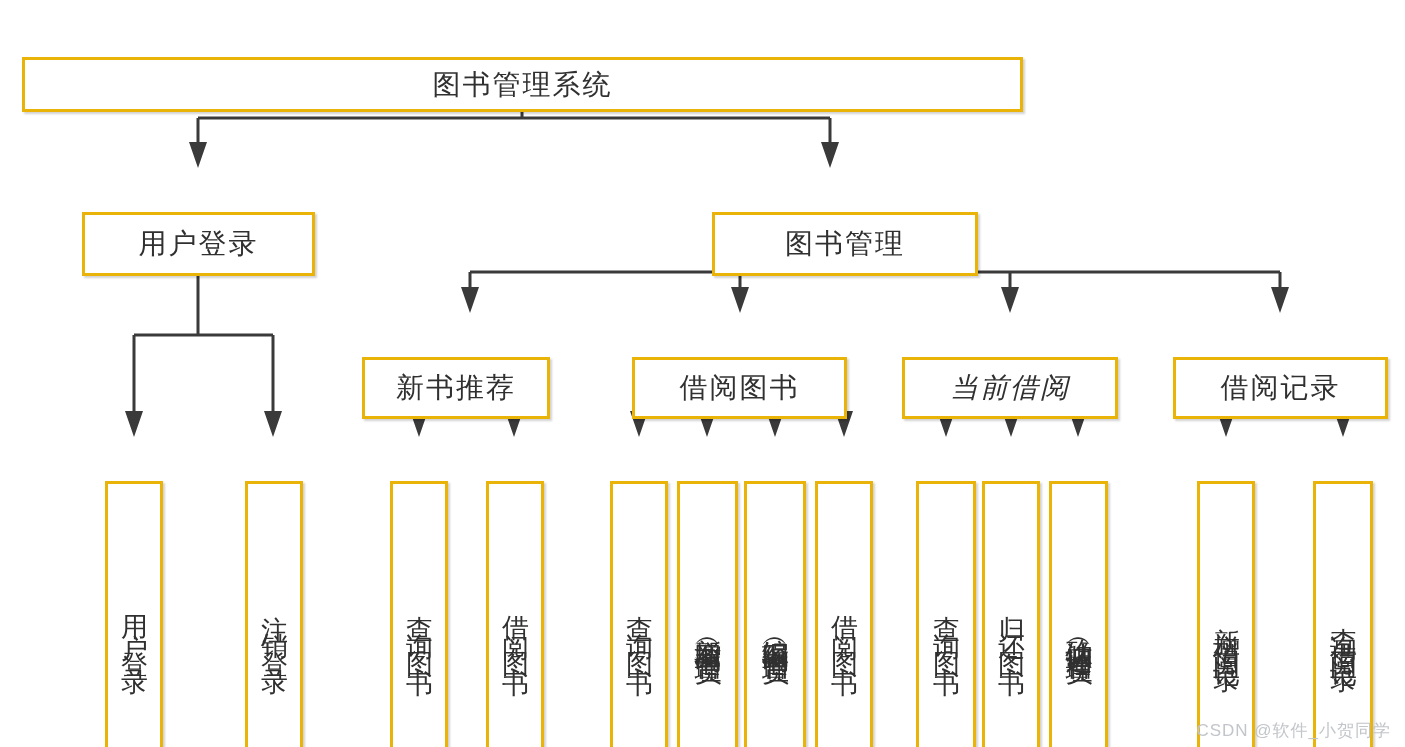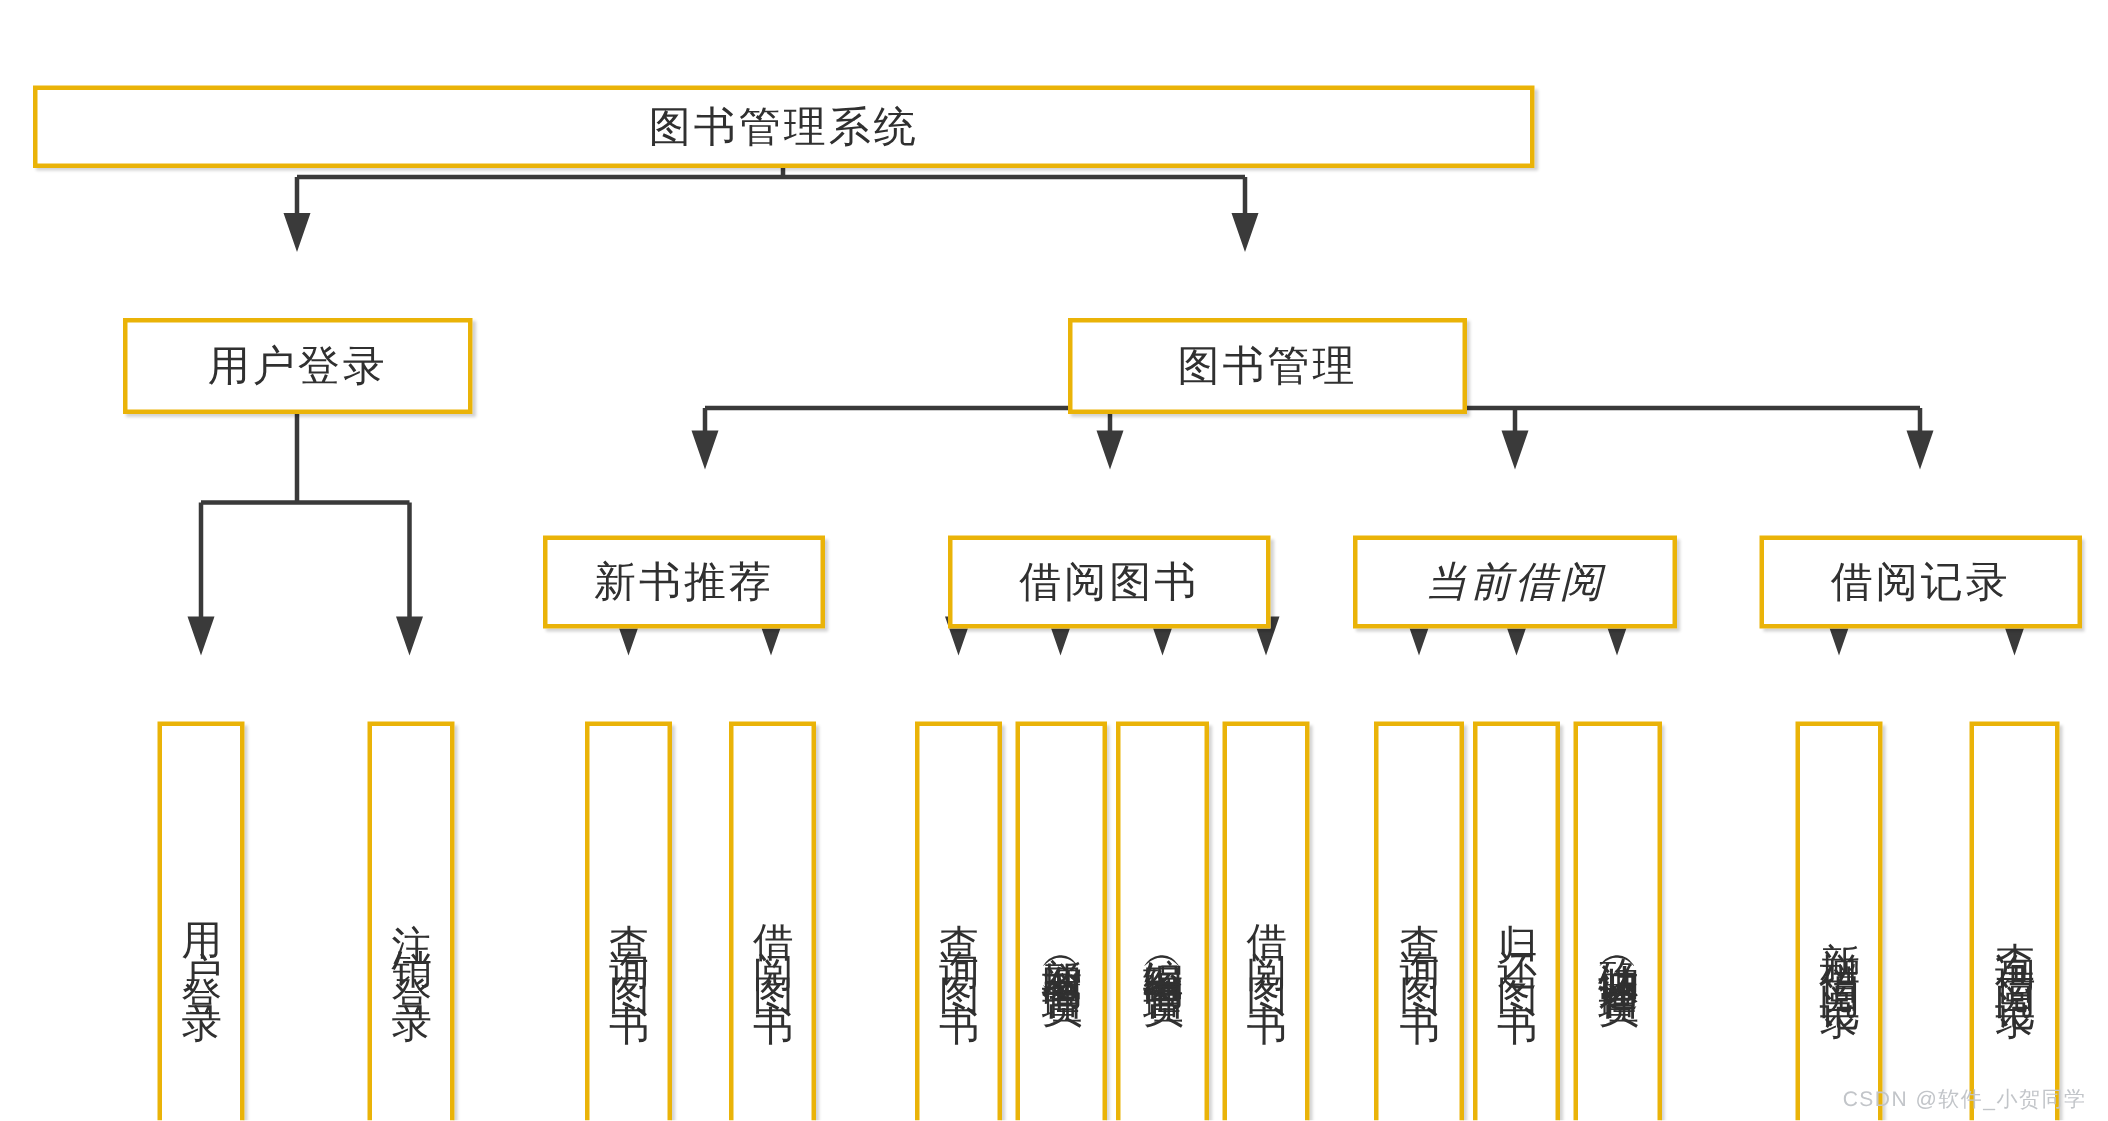--- a/index.html
+++ b/index.html
@@ -41,21 +41,21 @@
     white-space: nowrap;
   }
   .ls-wide  { letter-spacing: 18px; }
   .ls-mid   { letter-spacing: 8px; }
   .ls-tight { letter-spacing: 3px; }
 
   .watermark {
     position: absolute;
     right: 14px;
     bottom: 5px;
-    font-size: 14px;
+    font-size: 17px;
     color: #c2c5c9;
     letter-spacing: 1px;
     white-space: nowrap;
   }
 
   
   #n-root { left: 22px;   top: 13px;  width: 1001px; height: 55px; }
   #n-ul   { left: 82px;   top: 168px; width: 233px;  height: 64px; }
   #n-bm   { left: 712px;  top: 168px; width: 266px;  height: 64px; }
   #n-l3a  { left: 362px;  top: 313px; width: 188px;  height: 62px; }

